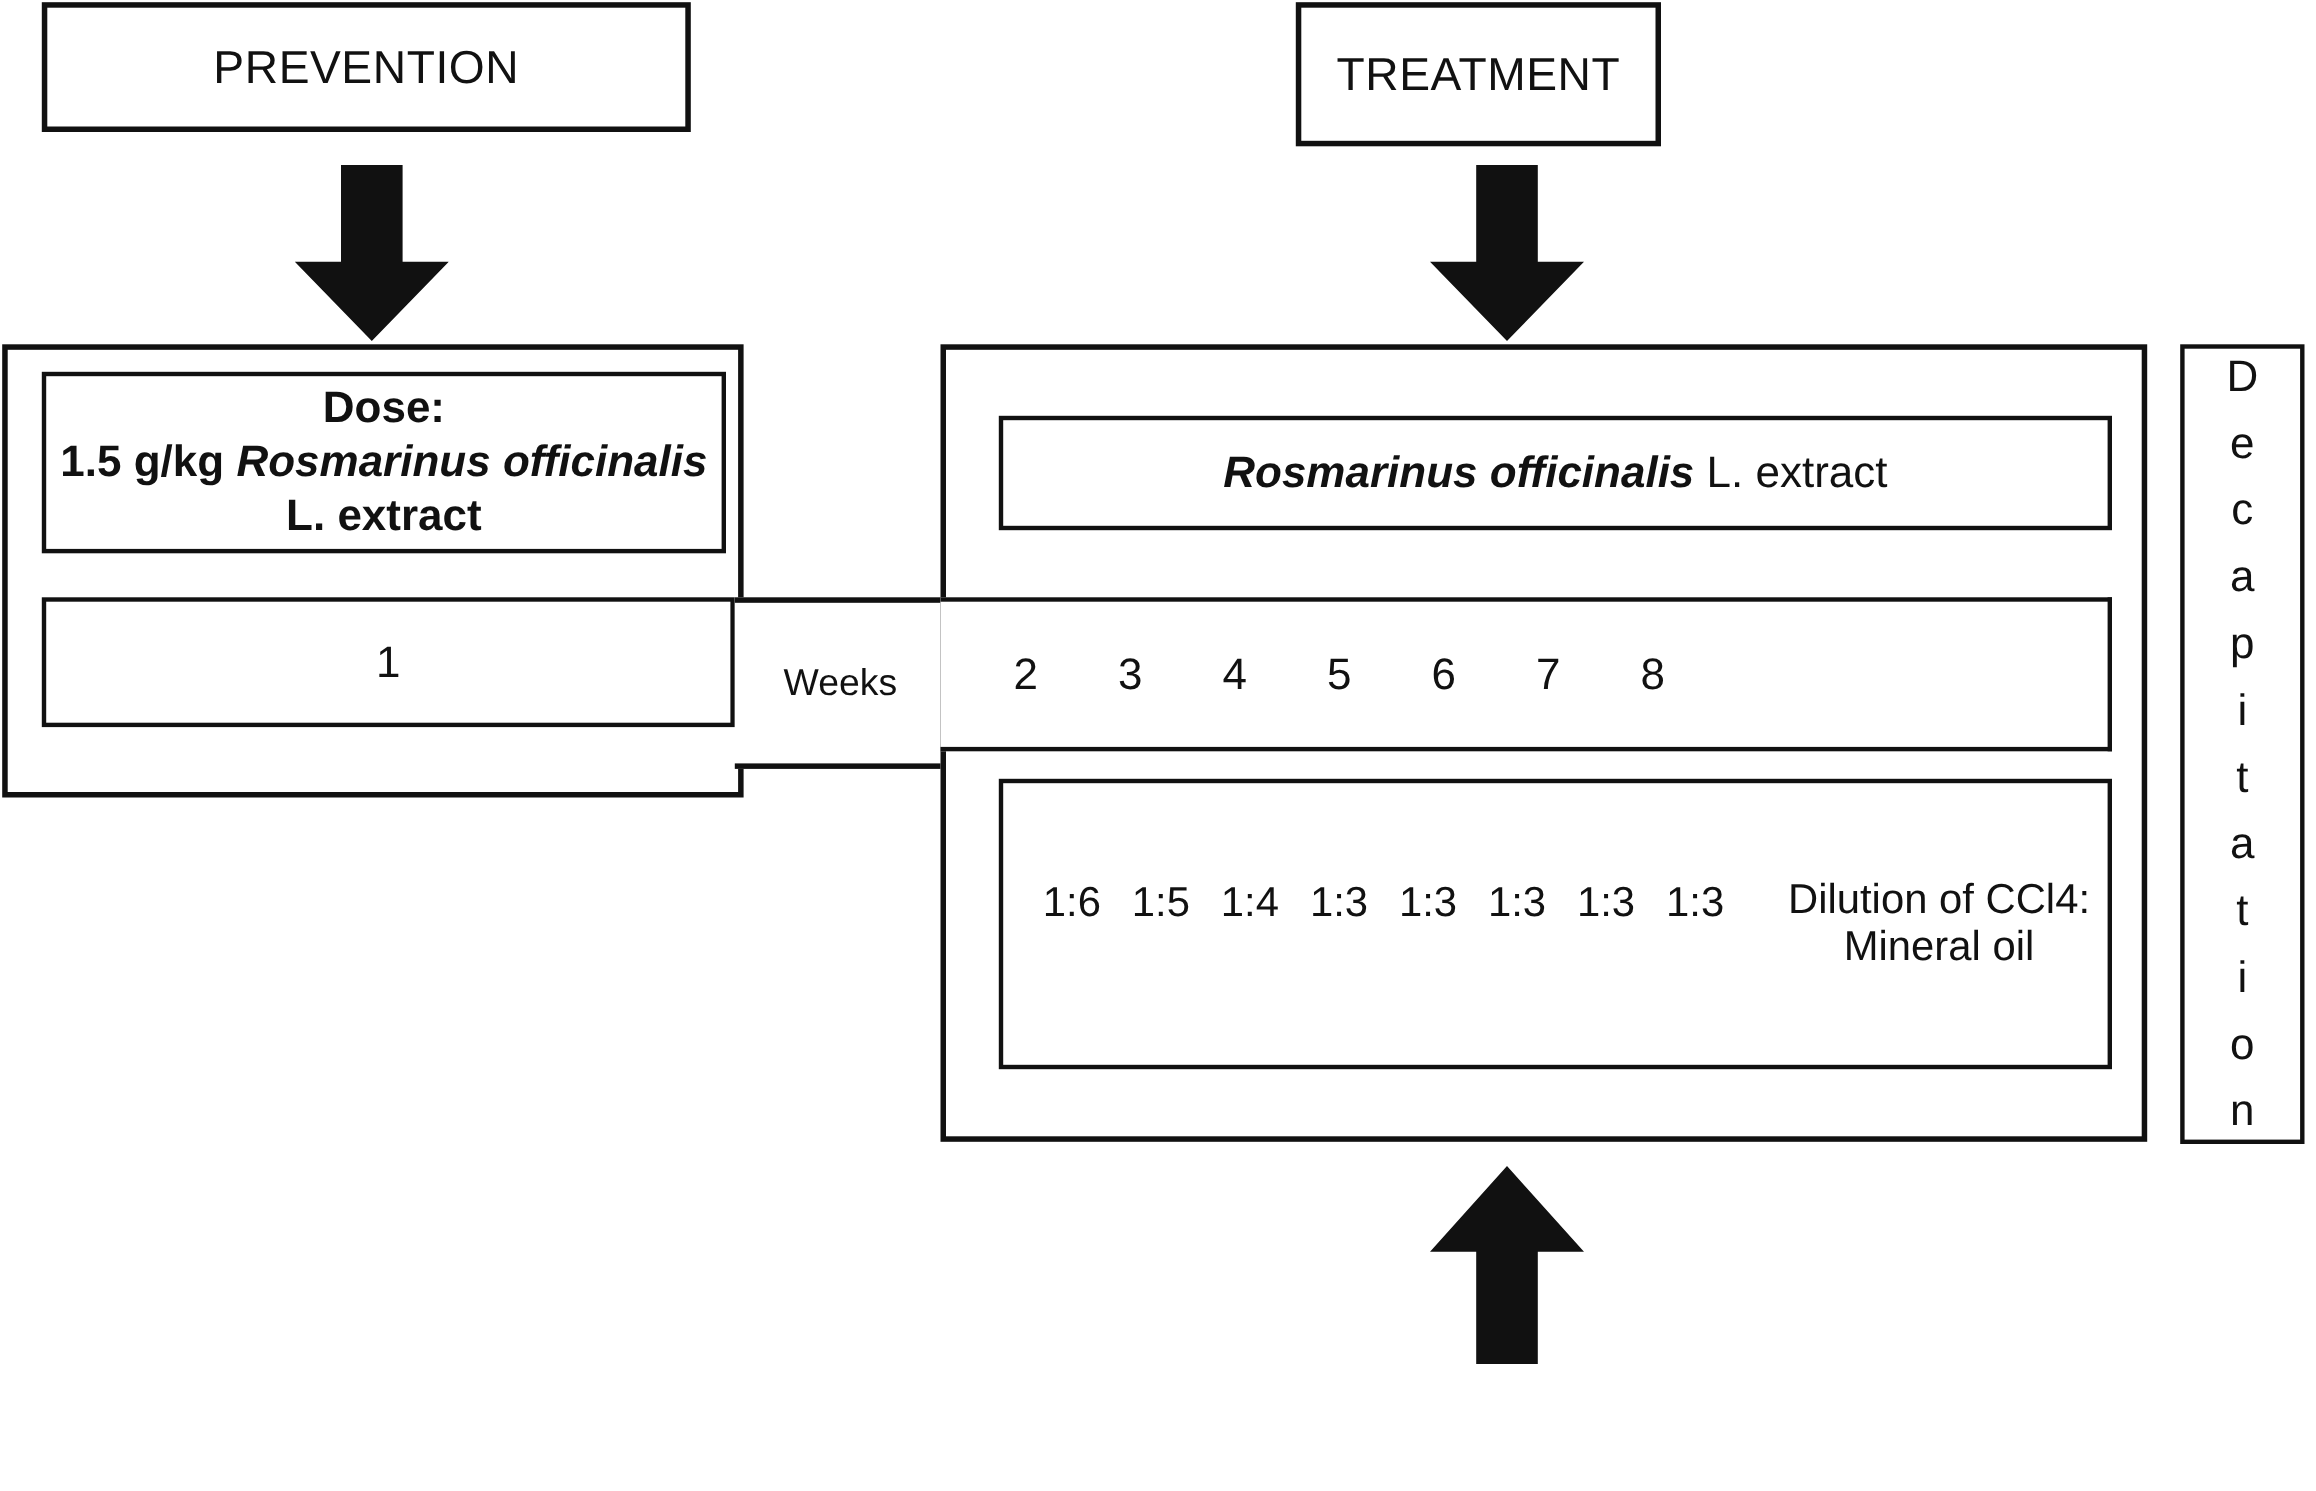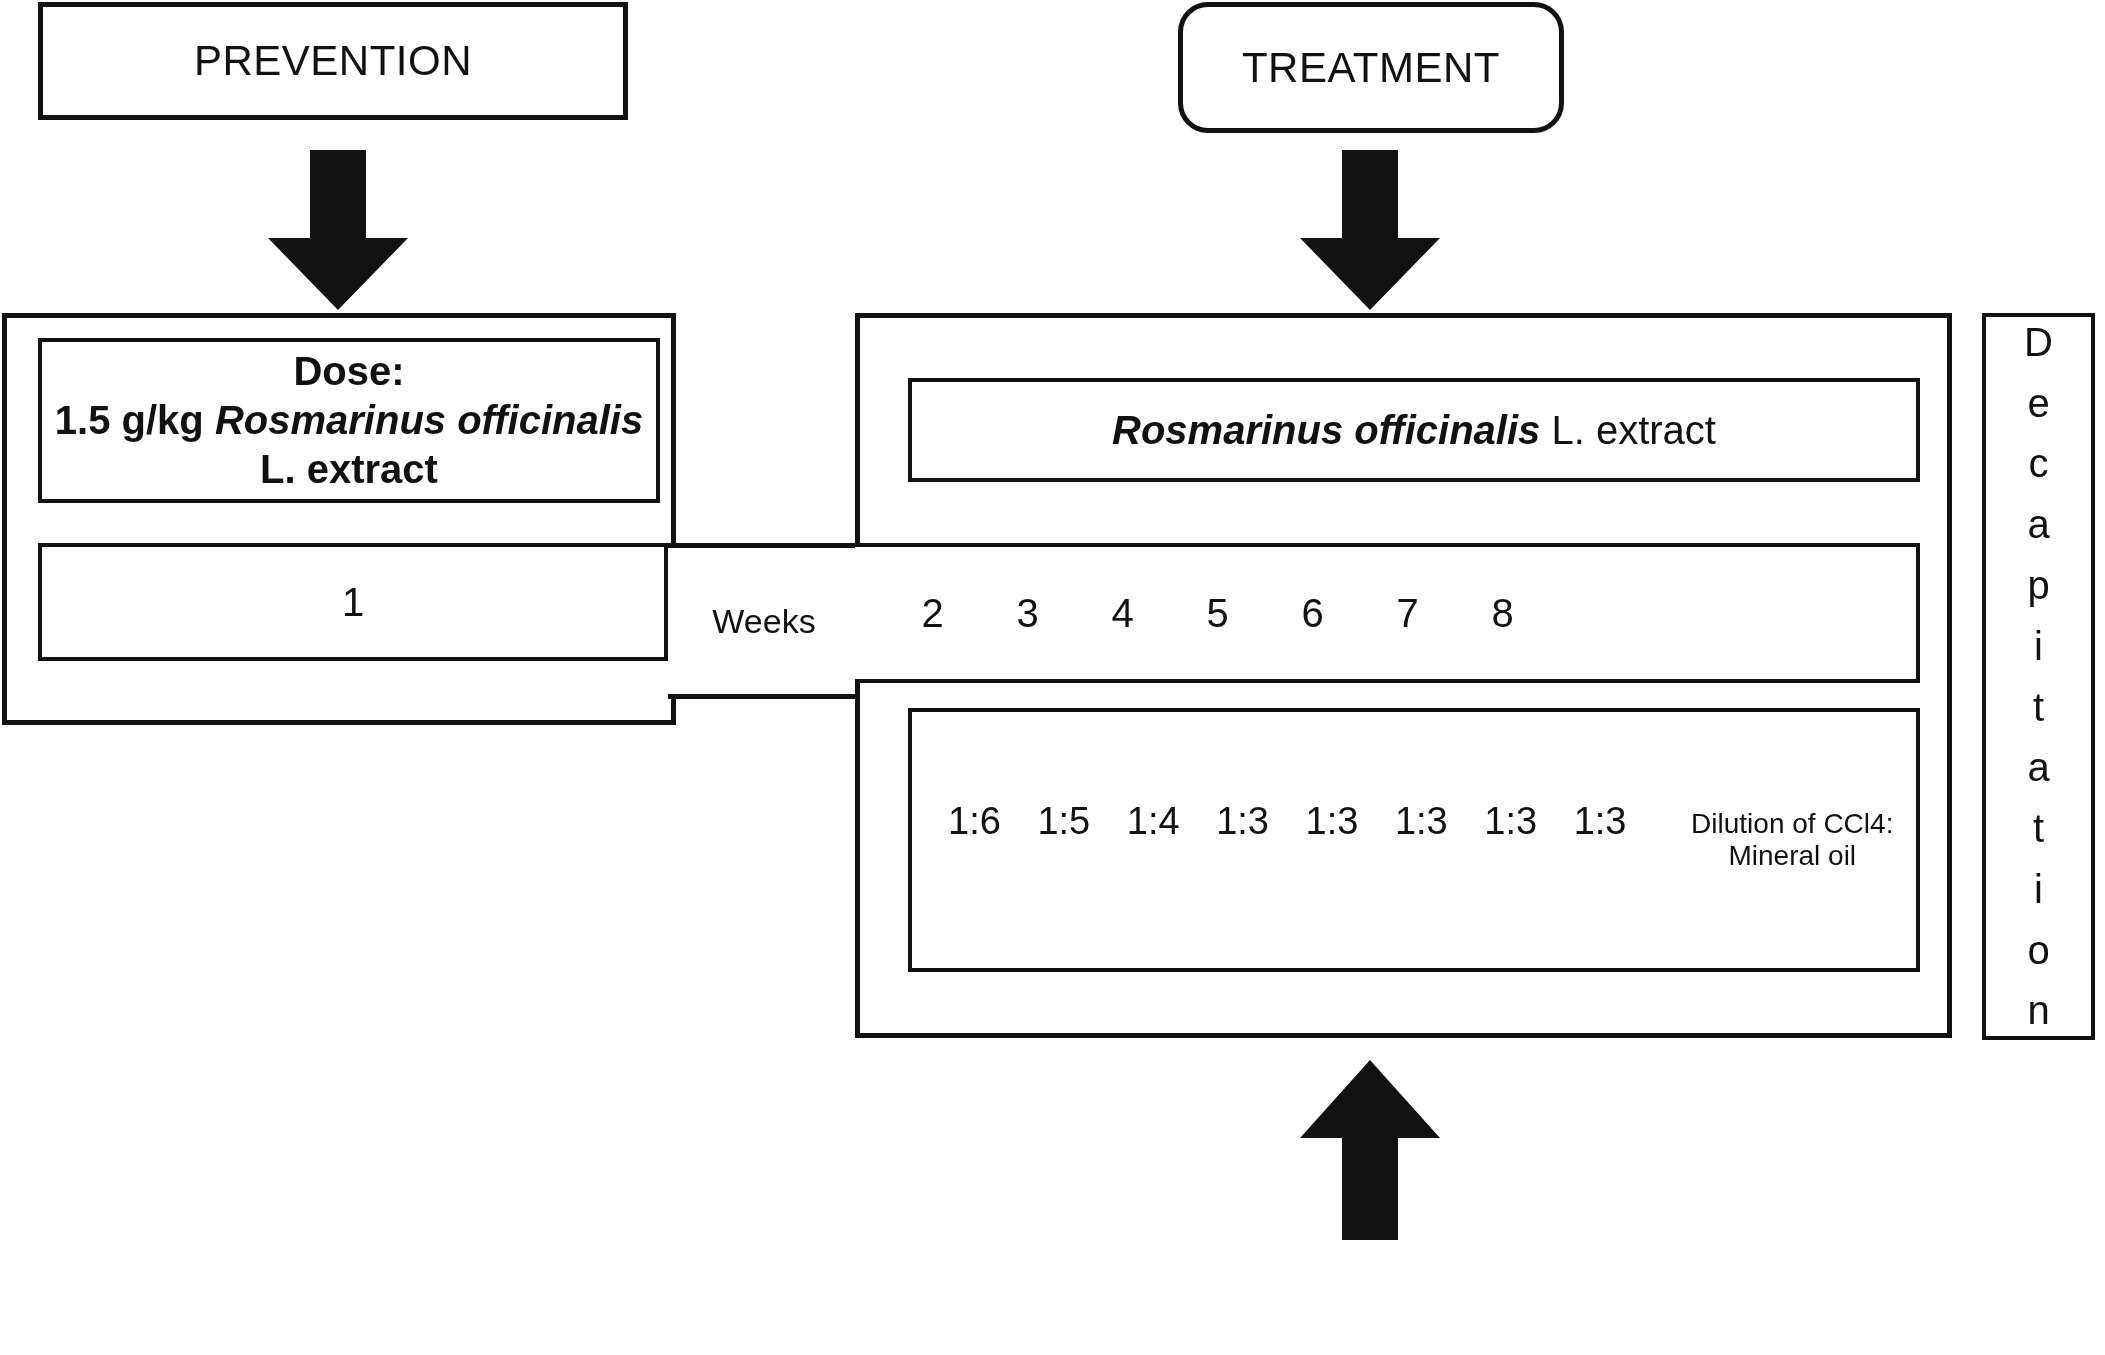--- a/index.html
+++ b/index.html
@@ -31,24 +31,23 @@
   .thin {
     border-width: 4px;
   }
   
   #prevention-box {
     left: 38px; top: 2px; width: 590px; height: 118px;
     font-size: 42px;
     letter-spacing: 0.5px;
   }
   #treatment-box {
-    left: 1178px; top: 2px; width: 386px; height: 131px;
+    left: 1178px; top: 2px; width: 332px; height: 131px;
     font-size: 42px;
     letter-spacing: 0.5px;
-    border-radius: 30px;
   }
   #damage-box {
     left: 1120px; top: 1246px; width: 504px; height: 108px;
     font-size: 42px;
     letter-spacing: 0.5px;
   }
   
   .arrow {
     position: absolute;
   }
@@ -128,21 +127,21 @@
     justify-content: space-between;
     box-sizing: border-box;
     padding: 0 42px 0 36px;
     margin-bottom: 38px;
   }
   #dilution-row .dil {
     font-size: 38px;
     text-align: center;
   }
   #dilution-caption {
-    font-size: 28px;
+    font-size: 38px;
   }
   
   #decapitation-box {
     left: 1982px; top: 313px; width: 113px; height: 727px;
     flex-direction: column;
     justify-content: center;
   }
   #decapitation-box .letter {
     display: block;
     font-size: 40px;

